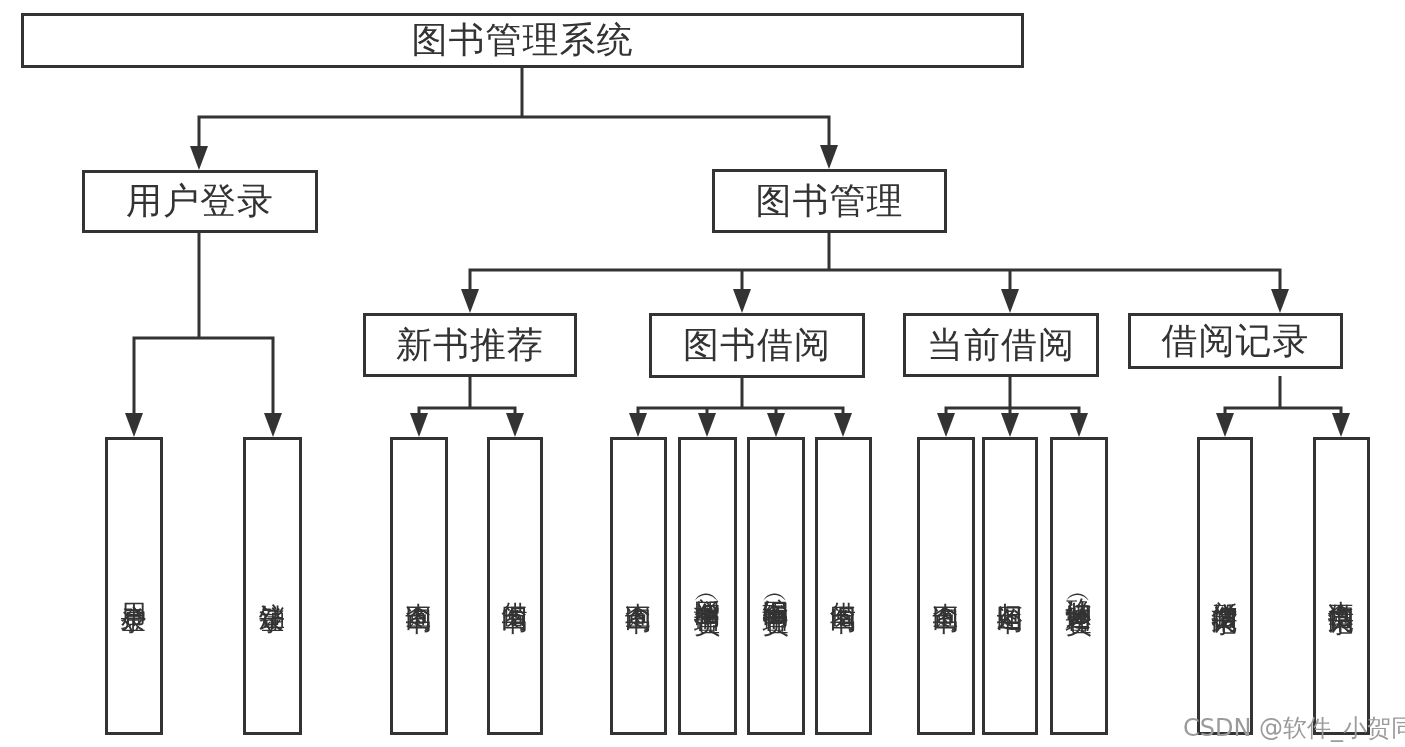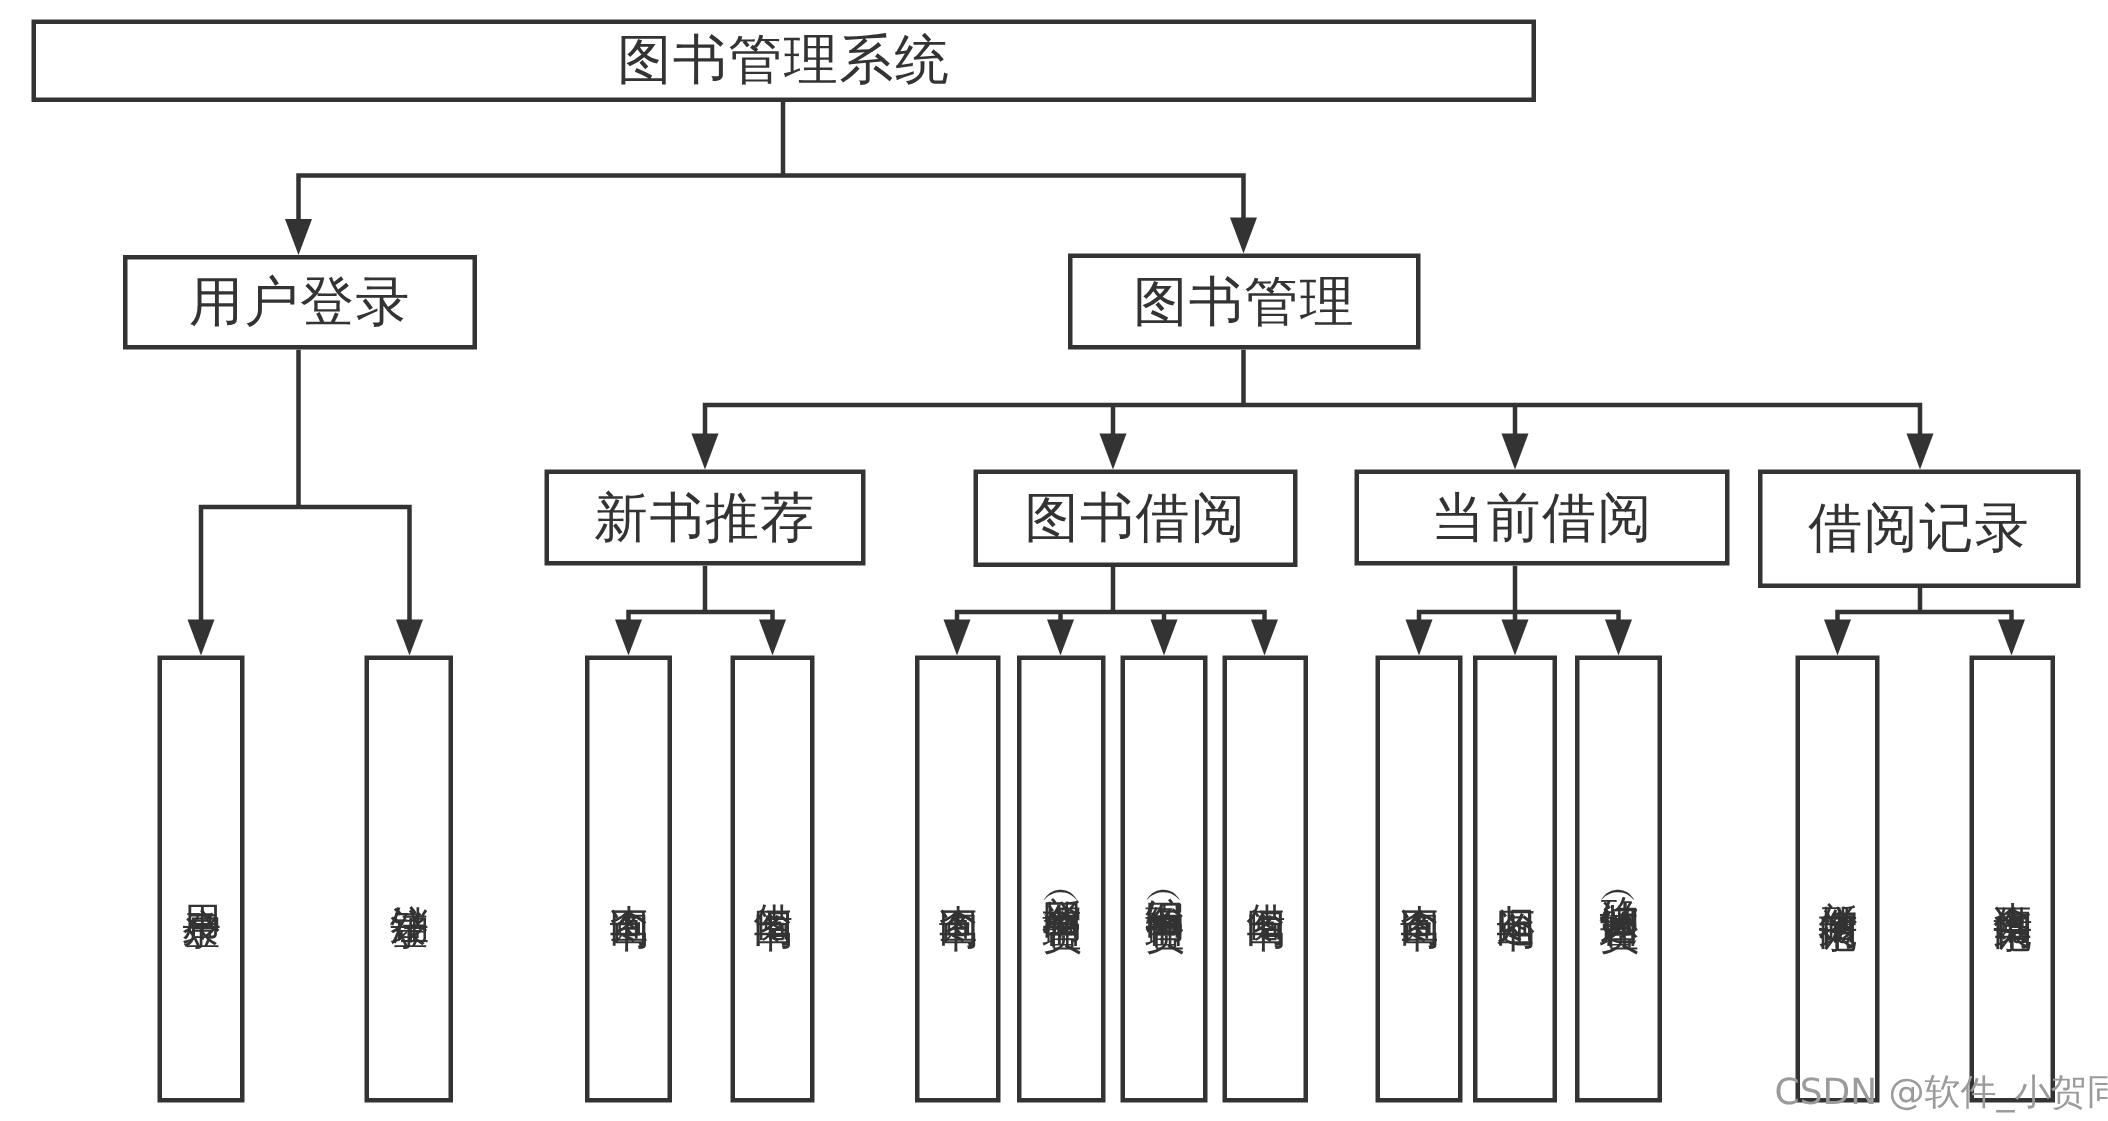--- a/index.html
+++ b/index.html
@@ -86,22 +86,22 @@
     </g>
   </svg>
 
   <div class="node h" style="left:21px;top:13px;width:1003px;height:55px;">图书管理系统</div>
 
   <div class="node h" style="left:82px;top:170px;width:236px;height:63px;">用户登录</div>
   <div class="node h" style="left:712px;top:169px;width:235px;height:64px;">图书管理</div>
 
   <div class="node h" style="left:363px;top:313px;width:214px;height:64px;">新书推荐</div>
   <div class="node h" style="left:633px;top:313px;width:216px;height:65px;margin-left:16px;">图书借阅</div>
-  <div class="node h" style="left:903px;top:313px;width:250px;height:64px;">当前借阅</div>
-  <div class="node h" style="left:1172px;top:313px;width:215px;height:79px;">借阅记录</div>
+  <div class="node h" style="left:903px;top:313px;width:196px;height:64px;">当前借阅</div>
+  <div class="node h" style="left:1128px;top:313px;width:215px;height:56px;">借阅记录</div>
 
   <div class="node v" style="left:105px;top:437px;width:58px;height:298px;">用户登录</div>
   <div class="node v" style="left:243px;top:437px;width:59px;height:298px;">注销登录</div>
 
   <div class="node v" style="left:390px;top:437px;width:58px;height:298px;">查询图书</div>
   <div class="node v" style="left:487px;top:437px;width:56px;height:298px;">借阅图书</div>
 
   <div class="node v" style="left:610px;top:437px;width:57px;height:298px;">查询图书</div>
   <div class="node v" style="left:678px;top:437px;width:59px;height:298px;">新增图书（管理员）</div>
   <div class="node v" style="left:747px;top:437px;width:58px;height:298px;">编辑图书（管理员）</div>

